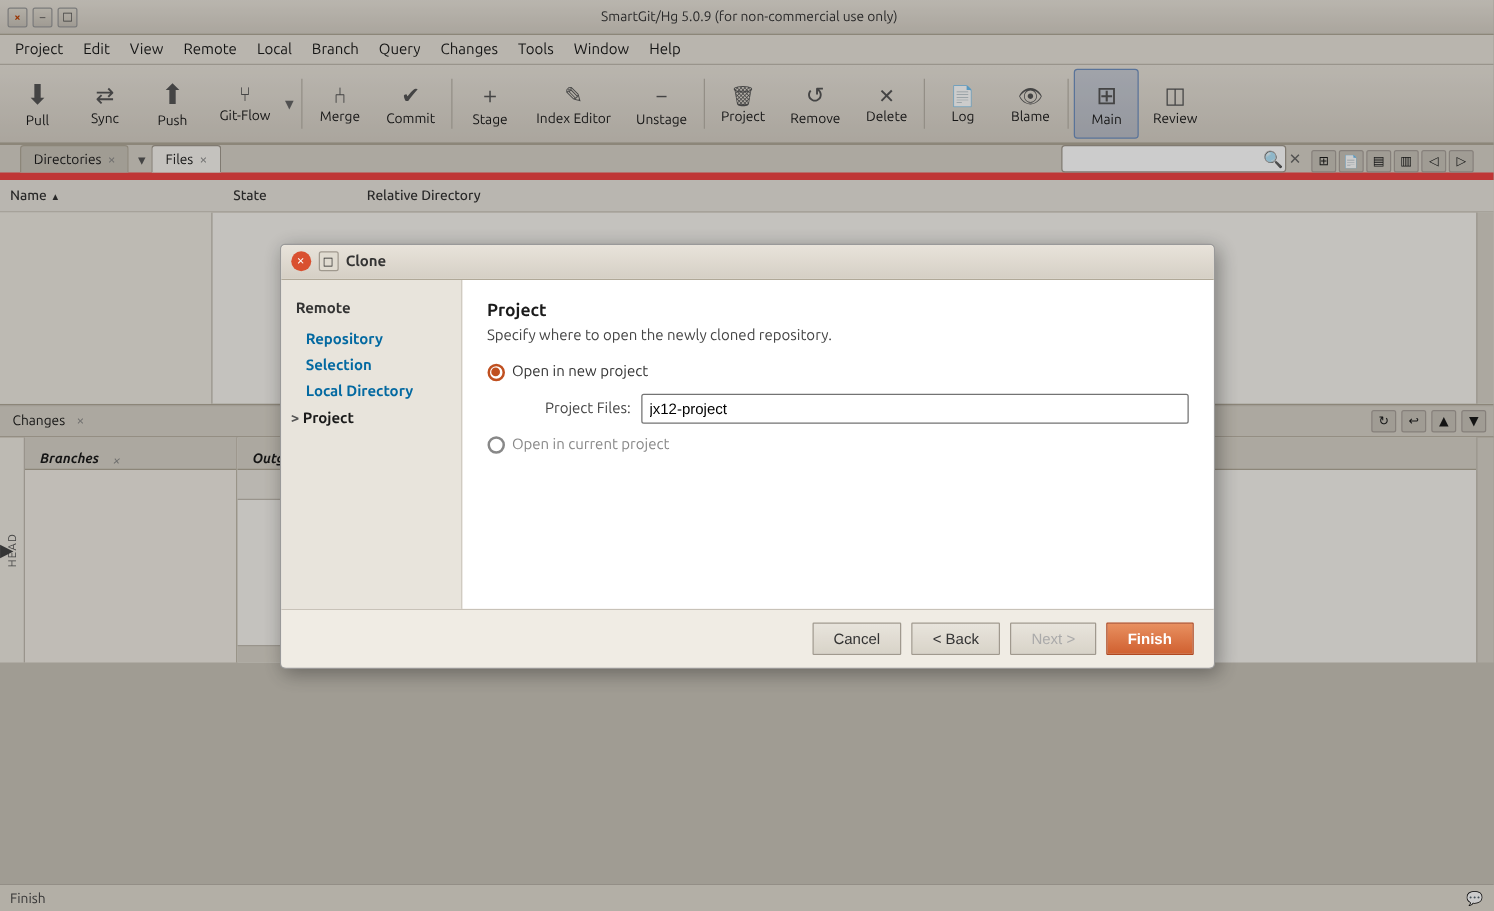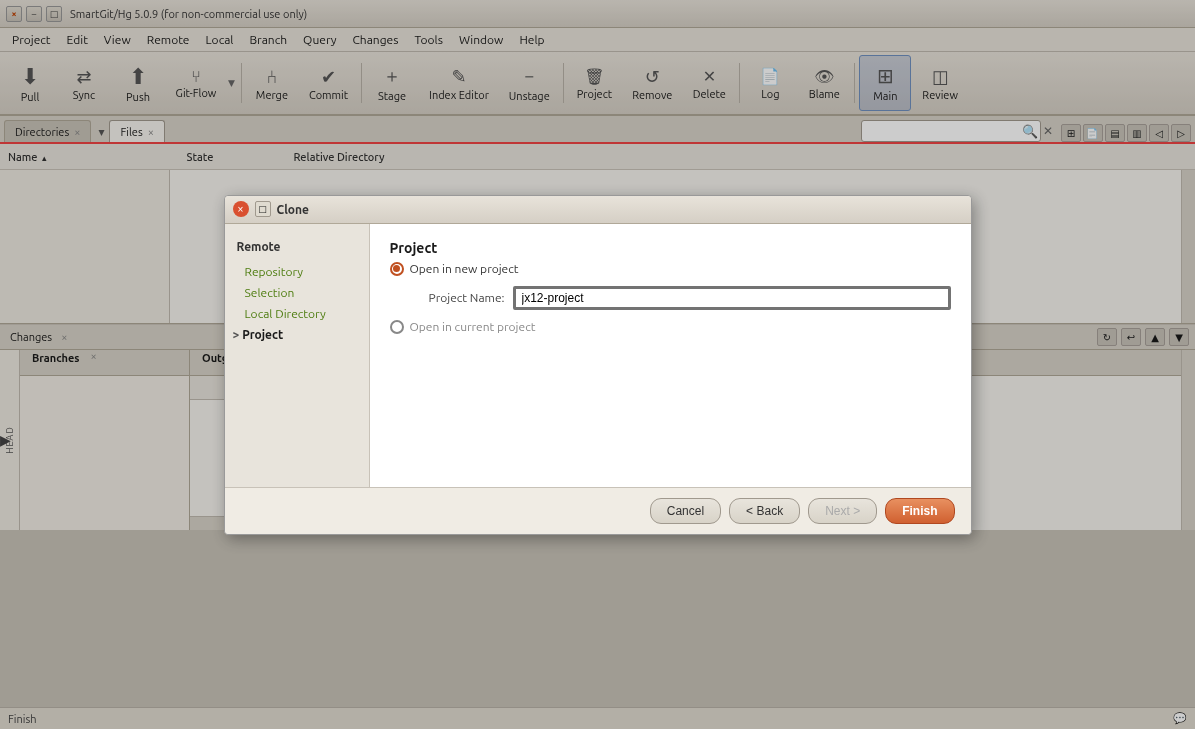--- a/index.html
+++ b/index.html
@@ -39,20 +39,21 @@
       justify-content: center;
       font-size: 9px;
       cursor: pointer;
       color: #444;
     }
     .titlebar-btn.close { color: #c04000; font-weight: bold; }
     .titlebar-title {
       font-size: 11px;
       color: #333;
       flex: 1;
+      text-align: center;
       margin-right: 60px;
     }
 
     
     .menubar {
       background: #e8e3da;
       height: 24px;
       display: flex;
       align-items: center;
       padding: 0 4px;
@@ -113,22 +114,22 @@
       padding: 0 2px;
       cursor: pointer;
     }
 
     
     .tab-area {
       background: #d8d3c8;
       height: 28px;
       display: flex;
       align-items: flex-end;
-      padding: 0 4px;
-      border-bottom: 2px solid #ef4444;
+      padding: 0 16px;
+      border-bottom: 6px solid #ef4444;
     }
     .tab {
       display: flex;
       align-items: center;
       padding: 3px 10px;
       background: #c8c3b8;
       border: 1px solid #b0a898;
       border-bottom: none;
       border-radius: 3px 3px 0 0;
       cursor: pointer;
@@ -197,25 +198,26 @@
     }
     .branches-panel {
       width: 170px;
       background: #f0ece4;
       border-right: 1px solid #b0a898;
       display: flex;
       flex-direction: column;
     }
     .panel-tab-row {
       display: flex;
-      align-items: flex-start;
+      align-items: flex-end;
       background: #d8d3c8;
       height: 26px;
       border-bottom: 1px solid #b0a898;
       padding: 0 6px;
+      font-style: italic;
     }
     .panel-tab {
       font-size: 11px;
       padding: 2px 6px;
       cursor: pointer;
     }
     .panel-tab.active { font-weight: 600; }
     .outgoing-panel {
       flex: 1;
       background: #f5f3ee;
@@ -403,22 +405,23 @@
     }
     .modal-sidebar-title {
       font-size: 12px;
       font-weight: 600;
       color: #333;
       padding: 0 12px 8px 12px;
     }
     .modal-step {
       padding: 4px 12px 4px 20px;
       font-size: 12px;
-      color: #4d7c0f;
-      cursor: pointer;
+      color: #0369a1;
+      cursor: pointer;
+      font-weight: bold;
     }
     .modal-step.active {
       font-weight: 600;
       color: #1a1a1a;
     }
     .modal-step.current::before {
       content: '> ';
       margin-left: -12px;
       color: #555;
     }
@@ -480,40 +483,40 @@
     }
     .form-label {
       font-size: 12px;
       color: #444;
       width: 95px;
       text-align: right;
     }
     .form-input {
       flex: 1;
       height: 24px;
-      border: 3px solid #737373;
+      border: 1px solid #737373;
       border-radius: 2px;
       padding: 0 6px;
       font-size: 12px;
       background: white;
       outline: none;
     }
     .modal-footer {
       display: flex;
       justify-content: flex-end;
       align-items: center;
       padding: 10px 16px;
       border-top: 1px solid #c8c2b8;
       gap: 8px;
       background: #f0ece4;
       border-radius: 0 0 4px 4px;
     }
     .btn {
       padding: 5px 16px;
-      border-radius: 11px;
+      border-radius: 1px;
       font-size: 12px;
       cursor: pointer;
       border: 1px solid;
     }
     .btn-cancel {
       background: linear-gradient(to bottom, #e8e4dc, #d8d3c8);
       border-color: #a0998e;
       color: #333;
     }
     .btn-back {
@@ -783,28 +786,29 @@
         <div class="modal-step">
           <span>Local Directory</span>
         </div>
         <div class="modal-step current active" style="font-weight:600;">
           <span>Project</span>
         </div>
       </div>
 
       <div class="modal-content">
         <div class="modal-section-title">Project</div>
+        <div class="modal-section-desc">Specify where to open the newly cloned repository.</div>
 
         <div class="radio-row">
           <div class="radio-btn checked"></div>
           <span class="radio-label">Open in new project</span>
         </div>
 
         <div class="form-row">
-          <span class="form-label">Project Name:</span>
+          <span class="form-label">Project Files:</span>
           <input class="form-input" type="text" value="jx12-project" style="">
         </div>
 
         <div class="radio-row" style="margin-top:8px;">
           <div class="radio-btn unchecked"></div>
           <span class="radio-label" style="color:#888;">Open in current project</span>
         </div>
       </div>
     </div>
 

